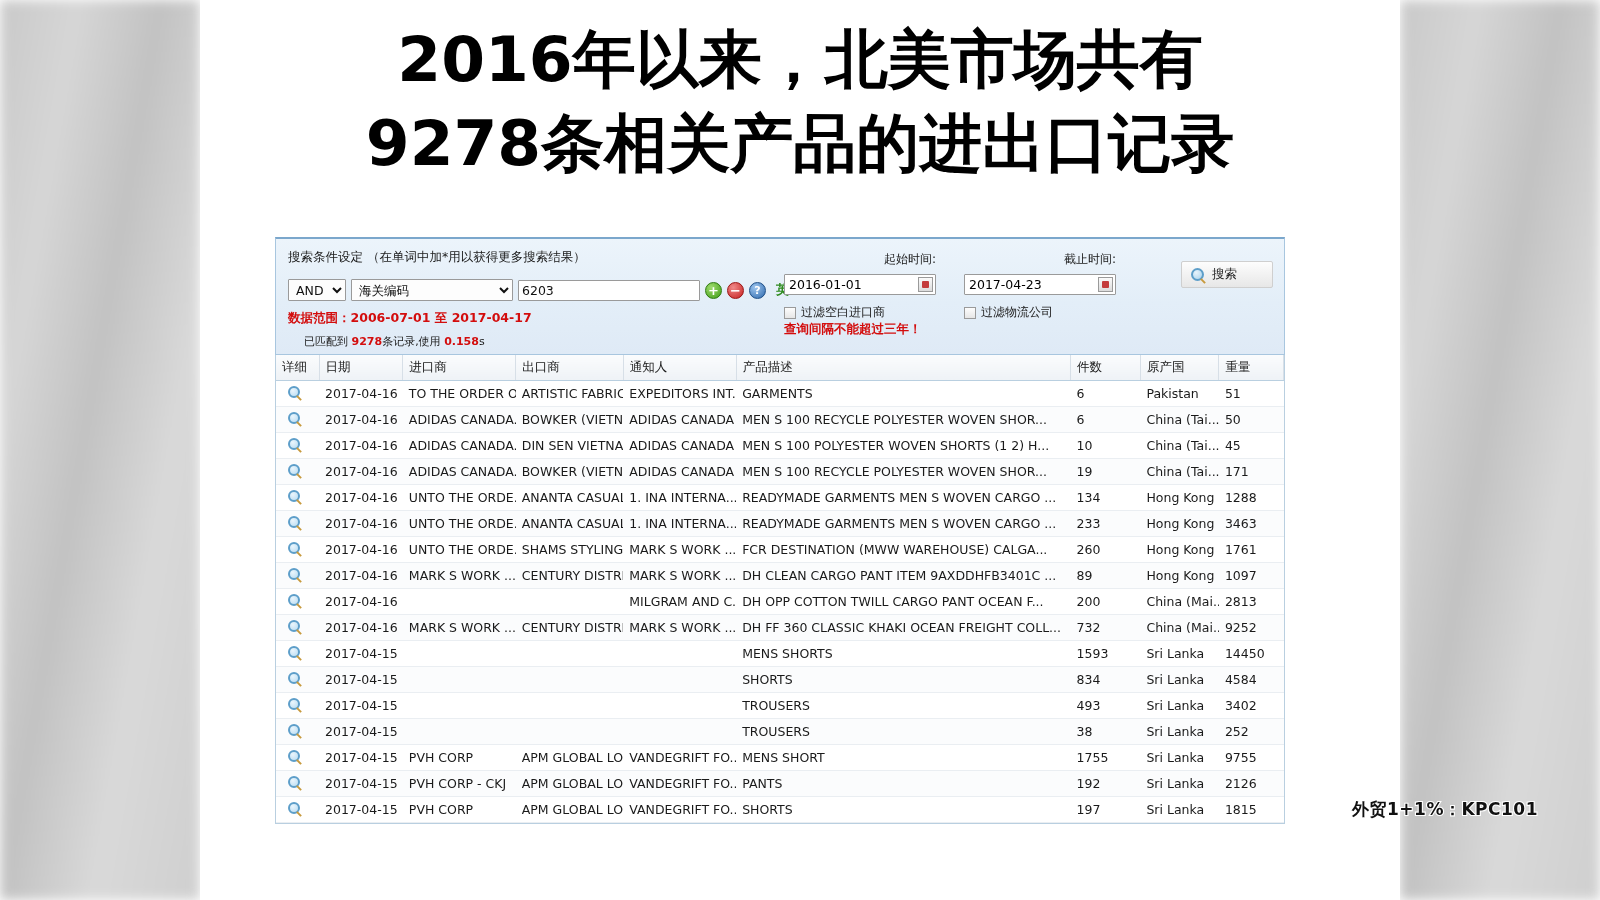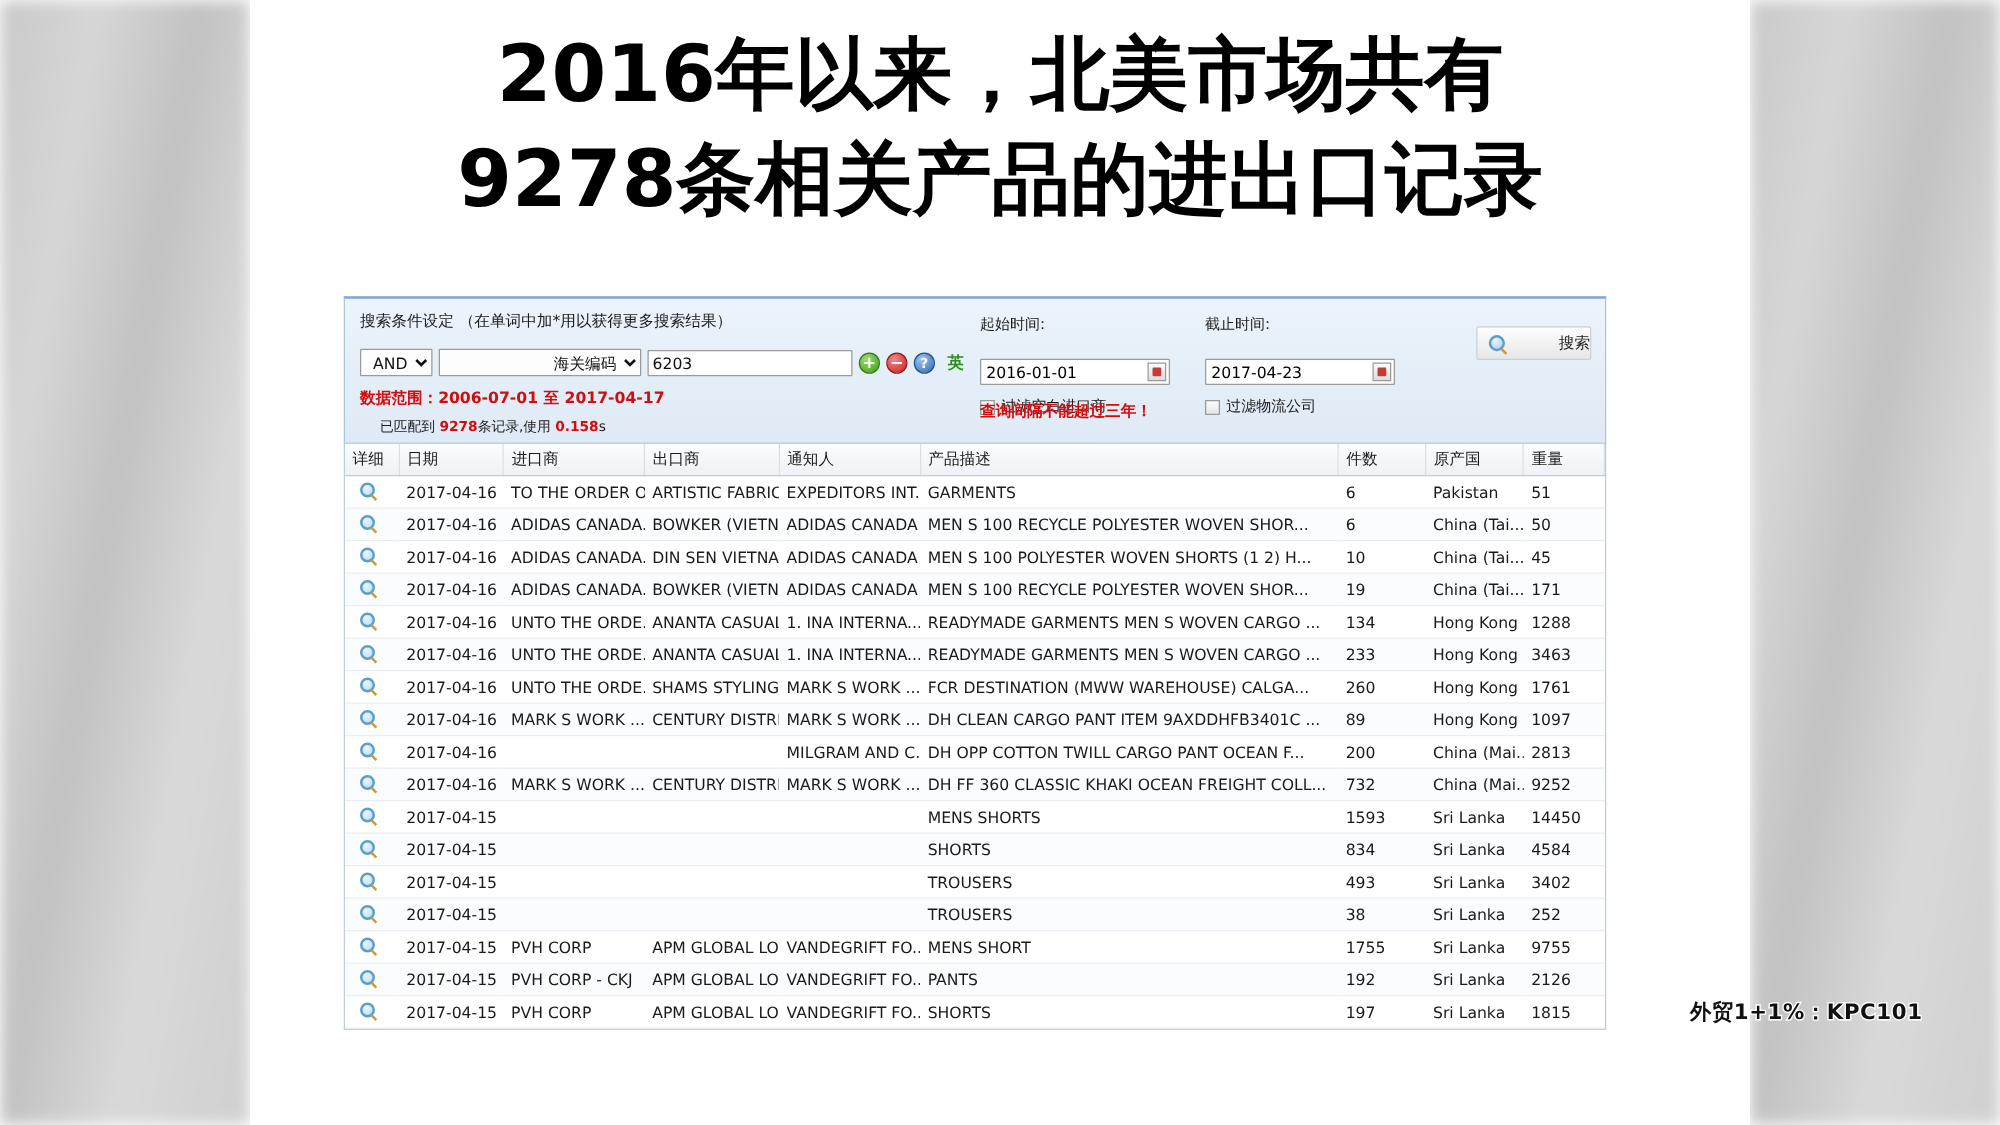--- a/index.html
+++ b/index.html
@@ -56,44 +56,44 @@
   select.fld, input.fld {
     font-family:"DejaVu Sans","Liberation Sans",sans-serif;
     font-size:12.5px;
     height:21px;
     border:1px solid #9a9a9a;
     background:#fff;
     padding:1px 3px;
     color:#111;
     border-radius:1px;
   }
-  select.fld { height:22px; background:#fdfdfd;text-align:right; }
+  select.fld { height:22px; background:#fdfdfd; }
   #op-select { width:58px; }
   #field-select { width:162px; }
-  #kw-input { width:164px; }
+  #kw-input { width:182px; }
 
   .cicon {
     width:17px; height:17px; border-radius:50%;
     display:inline-flex; align-items:center; justify-content:center;
     font-size:13px; font-weight:bold; color:#fff;
     line-height:1;
   }
   .cicon.plus { background:radial-gradient(circle at 35% 30%,#9fdc6f,#3f9c16); border:1px solid #2e7a10; }
   .cicon.minus{ background:radial-gradient(circle at 35% 30%,#f08a8a,#c62020); border:1px solid #9b1414; }
   .cicon.help { background:radial-gradient(circle at 35% 30%,#9fc6ef,#2d69ad); border:1px solid #1f4f87; font-size:11px;}
   .en-btn { color:#2f8b1f; font-size:13px; font-weight:bold; margin-left:5px; }
 
   #range-line { color:#d30d0d; font-weight:bold; font-size:12.5px; margin-top:9px; }
   #match-line { color:#1a1a1a; font-size:11px; margin-top:7px;margin-left:16px; }
   #match-line b { color:#d30d0d; }
 
   .date-col { position:absolute; top:12px; }
   #start-col { left:508px; }
   #end-col   { left:688px; }
-  .date-lbl { font-size:12px; color:#1a1a1a; margin-bottom:19px; }
+  .date-lbl { font-size:12px; color:#1a1a1a; margin-bottom:6px;text-align:right; }
   .date-wrap { position:relative; display:inline-block; }
   .date-wrap input {
     width:152px; height:21px; font-size:12.5px;
     border:1px solid #9a9a9a; background:#fff; padding:1px 40px 1px 4px;
     font-family:"DejaVu Sans","Liberation Sans",sans-serif;
     border-radius:1px;
   }
   .cal-icon {
     position:absolute; right:3px; top:3px; width:15px; height:15px;
     background:linear-gradient(180deg,#fbfbfb,#dcdcdc);
@@ -113,21 +113,21 @@
     color:#d30d0d; font-weight:bold; font-size:12.5px;
   }
   #search-btn {
     position:absolute; right:11px; top:22px;
     width:92px; height:27px;
     background:linear-gradient(180deg,#fdfdfd 0%,#f2f2f2 50%,#e7e7e7 100%);
     border:1px solid #cfcfcf;
     border-radius:2px;
     display:flex; align-items:center; gap:8px;
     padding-left:9px;
-    font-size:12.5px; color:#222;justify-content:space-between;
+    font-size:12.5px; color:#222;
   }
   .mag {
     width:13px; height:13px; border:2px solid #5d9ec9; border-radius:50%;
     background:radial-gradient(circle at 35% 30%,#e7f3fb,#a8d2ec);
     position:relative; display:inline-block;
   }
   .mag:after {
     content:""; position:absolute; right:-4px; bottom:-3px;
     width:6px; height:2px; background:#c79a3d; transform:rotate(45deg);
   }

